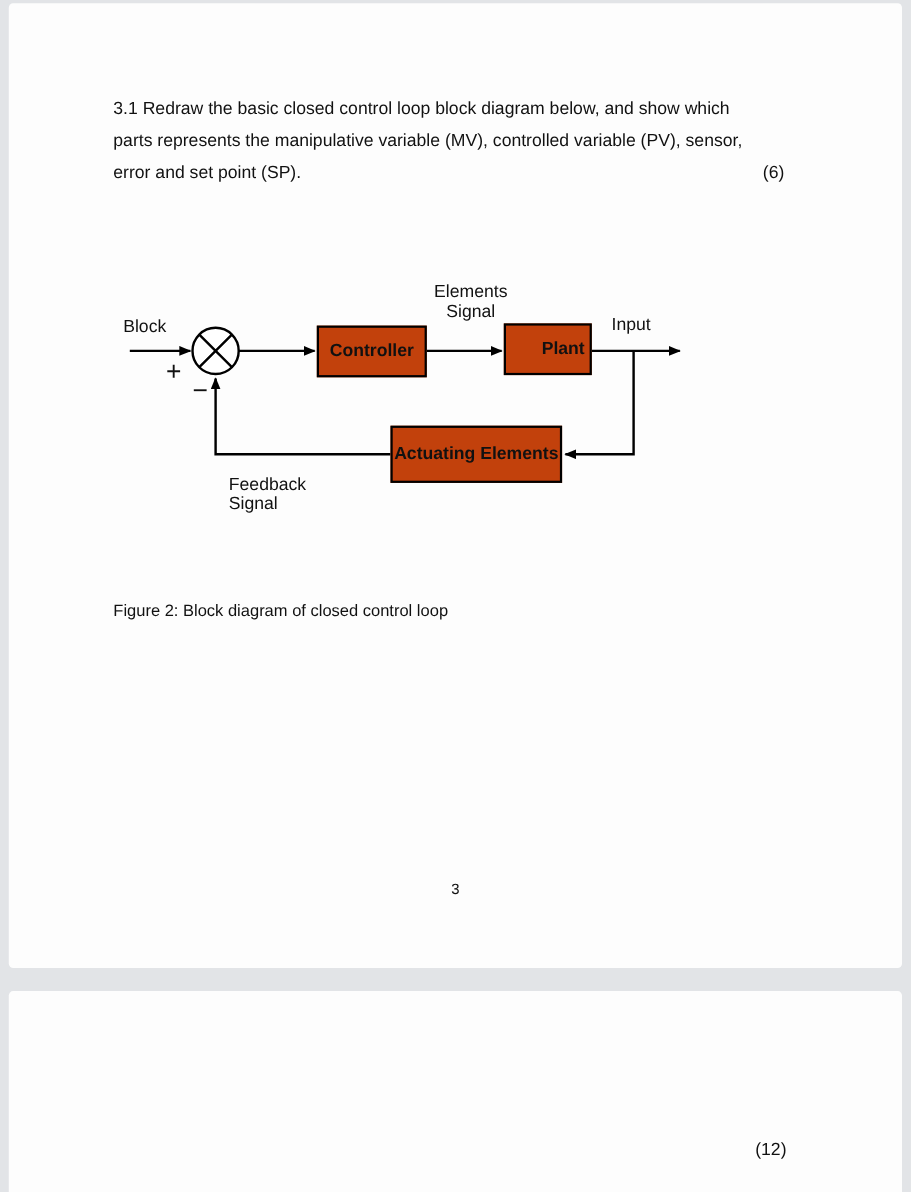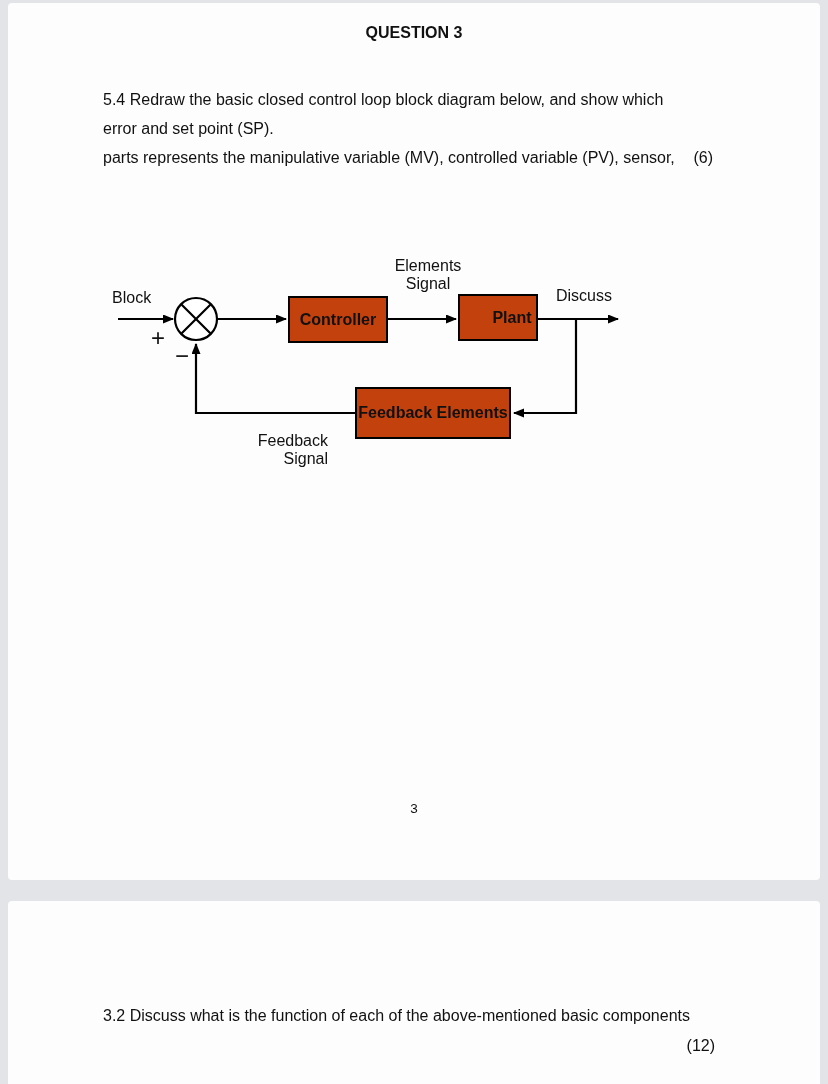--- a/index.html
+++ b/index.html
@@ -44,45 +44,44 @@
     font-weight: bold; font-size: 16px; line-height: 1.2; text-align: center;
   }
   #ctrl-box  { left: 280px; top: 40px;  width: 100px; height: 47px; }
   #plant-box { left: 450px; top: 38px;  width: 80px;  height: 47px; padding-left: 28px; }
   #fb-box    { left: 347px; top: 131px; width: 156px; height: 52px; }
 
   .d-label { position: absolute; font-size: 16px; white-space: pre-line; }
   #lbl-input     { left: 104px; top: 33px; }
   #lbl-actuating { left: 340px; top: 1px;  width: 160px; text-align: center; }
   #lbl-output    { left: 548px; top: 31px; }
-  #lbl-fbsignal  { left: 200px; top: 176px; width: 120px; text-align: right; }
+  #lbl-fbsignal  { left: 200px; top: 176px; width: 120px; text-align: left; }
   .sign { position: absolute; font-size: 24px; font-weight: 400; line-height: 1; }
   #sign-plus  { left: 143px; top: 70px; }
   #sign-minus { left: 167px; top: 88px; }
 
   .figure-caption {
     position: absolute; left: 95px; top: 544px;
     font-size: 15px;
   }
   .page-number {
     position: absolute; top: 798px; left: 0; width: 100%;
     text-align: center; font-size: 13.5px;
   }
 </style>
 </head>
 <body>
 
 <div class="page" id="page1">
 
-  <div class="doc-title">QUESTION 3</div>
 
   <div class="q-block" id="q31">
-    <div class="q-line">5.4 Redraw the basic closed control loop block diagram below, and show which</div>
+    <div class="q-line">3.1 Redraw the basic closed control loop block diagram below, and show which</div>
+    <div class="q-line">parts represents the manipulative variable (MV), controlled variable (PV), sensor,</div>
     <div class="q-line">error and set point (SP).</div>
-    <div class="q-line">parts represents the manipulative variable (MV), controlled variable (PV), sensor,</div>
     <div class="q-marks">(6)</div>
   </div>
 
   <div class="diagram">
 
     <svg width="812" height="240" viewBox="0 0 812 240">
       <defs>
         <marker id="arr" markerWidth="12" markerHeight="10" refX="10" refY="4.5" orient="auto" markerUnits="userSpaceOnUse">
           <path d="M0,0 L11,4.5 L0,9 Z" fill="#000"></path>
         </marker>
@@ -100,30 +99,30 @@
     </svg>
 
     <div class="d-label" id="lbl-input">Block</div>
     <div class="sign" id="sign-plus">+</div>
     <div class="sign" id="sign-minus">−</div>
 
     <div class="block-box" id="ctrl-box">Controller</div>
     <div class="d-label" id="lbl-actuating">Elements
 Signal</div>
     <div class="block-box" id="plant-box">Plant</div>
-    <div class="d-label" id="lbl-output">Discuss</div>
+    <div class="d-label" id="lbl-output">Input</div>
 
-    <div class="block-box" id="fb-box">Feedback
+    <div class="block-box" id="fb-box">Actuating
 Elements</div>
     <div class="d-label" id="lbl-fbsignal">Feedback
 Signal</div>
   </div>
 
+  <div class="figure-caption">Figure 2: Block diagram of closed control loop</div>
 
   <div class="page-number">3</div>
 </div>
 
 <div class="page" id="page2">
   <div class="q-block" id="q32">
-    <div class="q-line">3.2 Discuss what is the function of each of the above-mentioned basic components</div>
     <div class="q-marks">(12)</div>
   </div>
 </div>
 
 </body></html>

